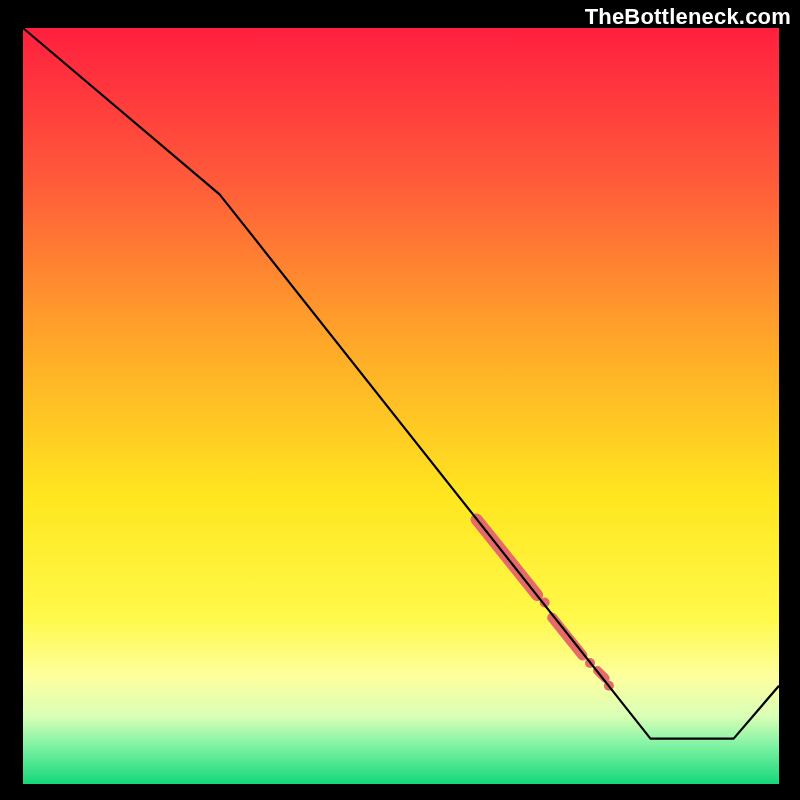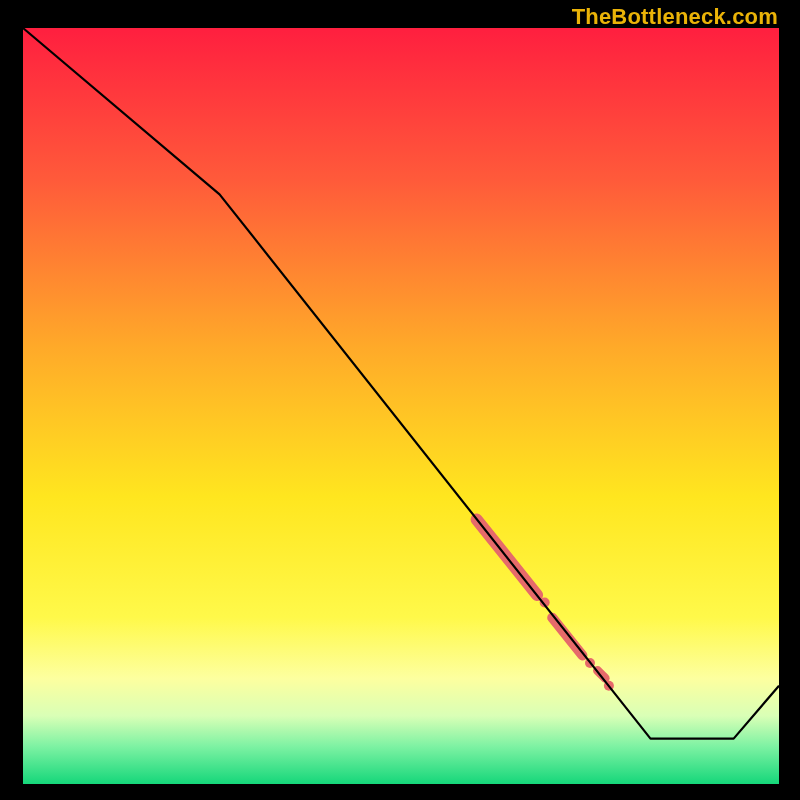--- a/index.html
+++ b/index.html
@@ -13,22 +13,22 @@
   }
   .stage {
     position: relative;
     width: 800px;
     height: 800px;
     background: #000;
   }
   .watermark {
     position: absolute;
     top: 4px;
-    right: 22px;
-    color: #eab308;
+    right: 9px;
+    color: #ffffff;
     font-size: 22px;
     font-weight: 600;
     letter-spacing: 0.2px;
     user-select: none;
   }
   svg {
     position: absolute;
     left: 0;
     top: 0;
   }

